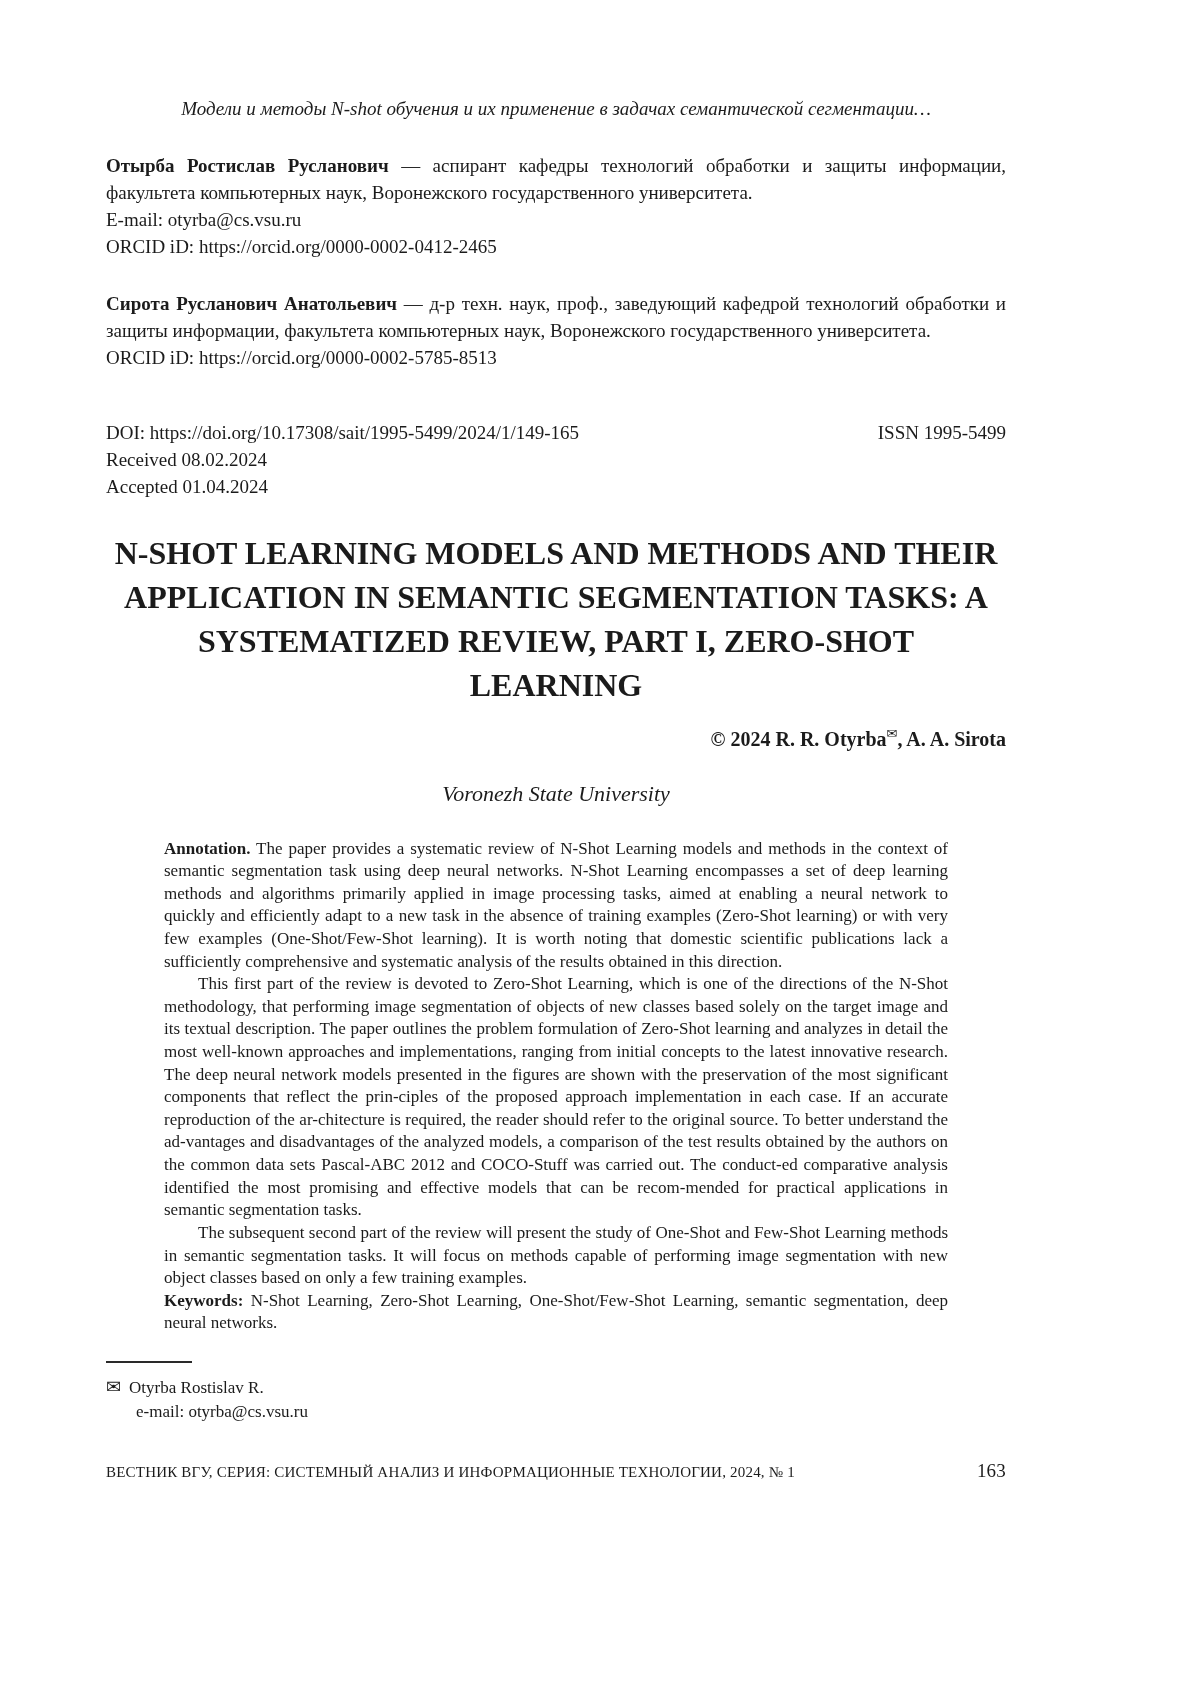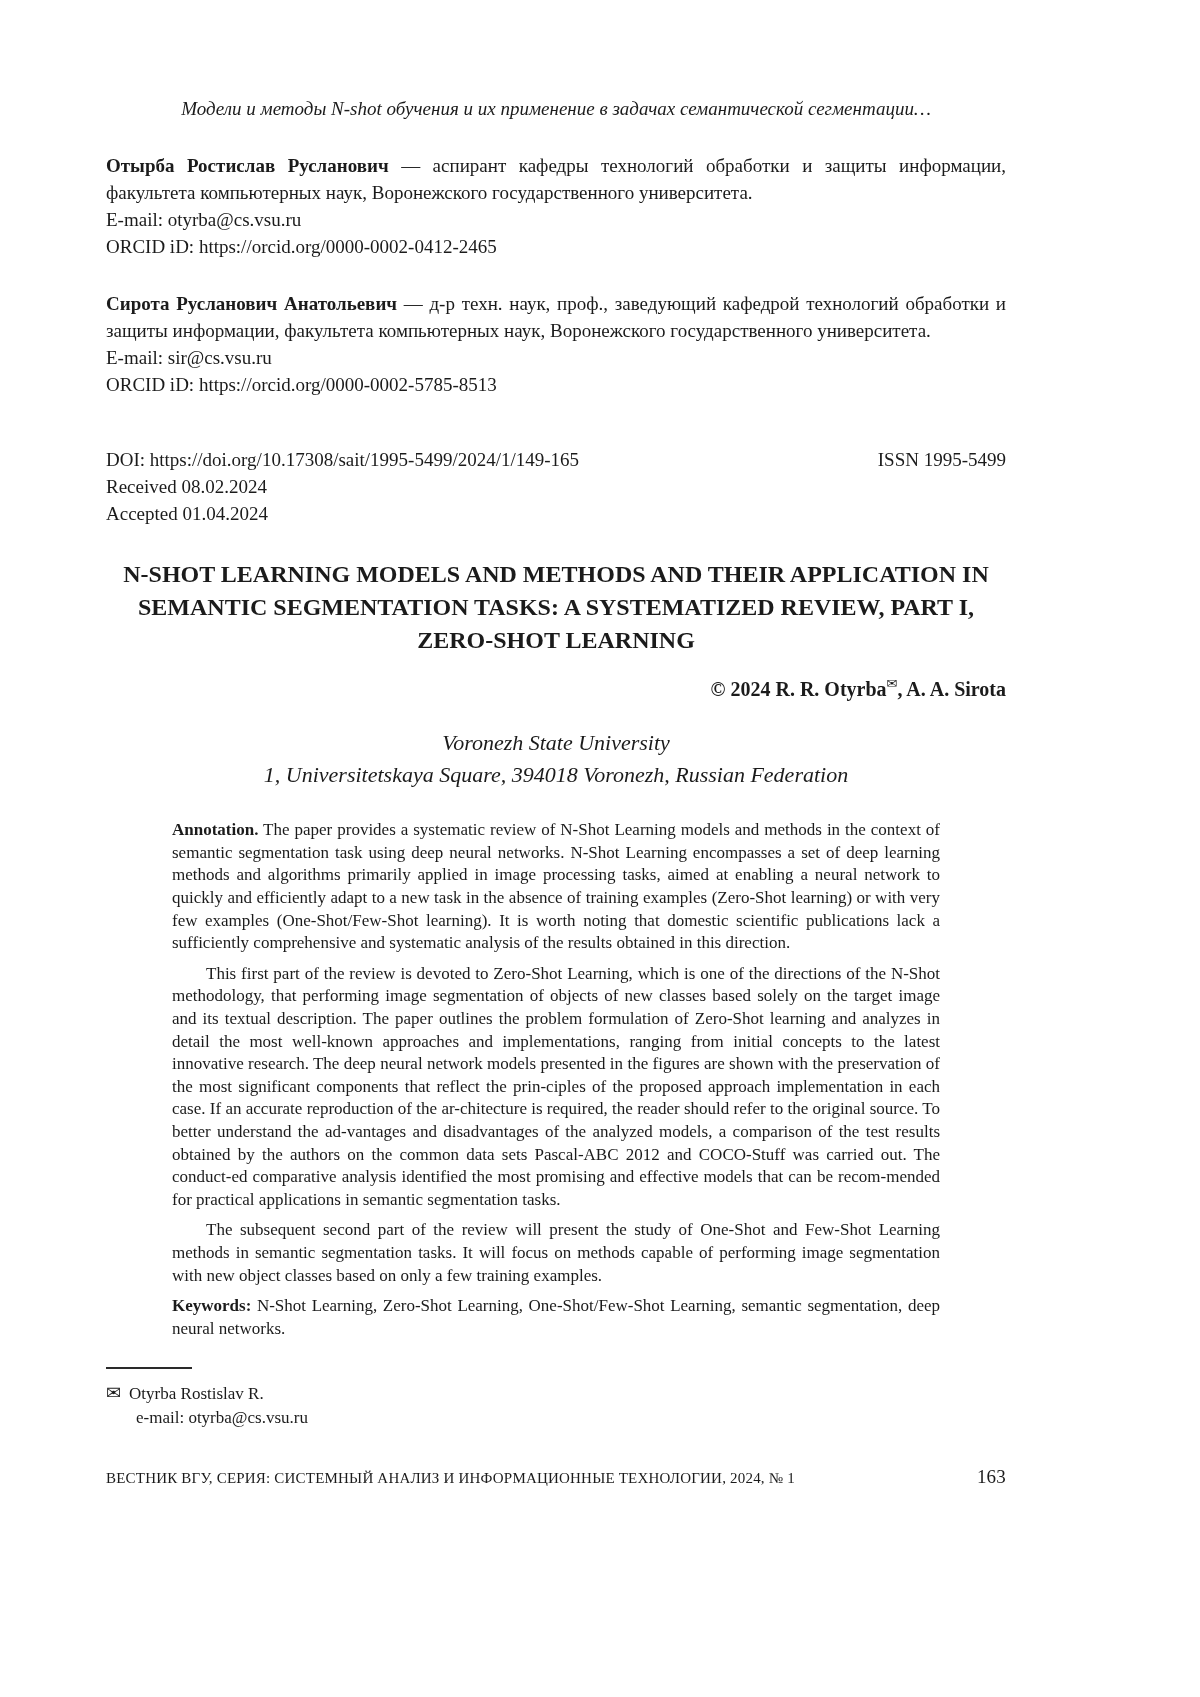--- a/index.html
+++ b/index.html
@@ -22,21 +22,21 @@
     font-style: italic;
     font-size: 19px;
     margin-bottom: 30px;
   }
   .author-block { margin-bottom: 30px; }
   .author-block .bio { text-align: justify; }
   .b { font-weight: bold; }
   .meta { margin-top: 48px; }
   .meta-row { display: flex; justify-content: space-between; }
   .title {
-    font-size: 24px;
+    font-size: 32px;
     font-weight: bold;
     text-align: center;
     line-height: 1.38;
     max-width: 890px;
     margin: 30px auto 0 auto;
   }
   .copyright {
     text-align: right;
     font-weight: bold;
     font-size: 20px;
@@ -49,21 +49,21 @@
     font-size: 22px;
     margin-top: 24px;
     line-height: 1.45;
   }
   .abstract {
     margin: 28px 58px 0 58px;
     font-size: 17px;
     line-height: 1.33;
     text-align: justify;
   }
-  .abstract p { margin: 8px; }
+  .abstract p { margin: 0; }
   .abstract p.indent { text-indent: 34px; }
   .footnote { margin-top: 26px; font-size: 17px; line-height: 1.4; }
   .footnote-rule {
     width: 86px;
     border-top: 2px solid #2a2a2a;
     margin-bottom: 12px;
   }
   .fn-line1 { display: flex; align-items: baseline; gap: 8px; }
   .mail-icon { font-size: 18px; }
   .fn-line2 { margin-left: 30px; }
@@ -85,40 +85,38 @@
   <div class="running-head">Модели и методы N-shot обучения и их применение в задачах семантической сегментации…</div>
 
   <section class="author-block">
     <p class="bio"><span class="b">Отырба Ростислав Русланович</span><span> — аспирант кафедры технологий обработки и защиты информации, факультета компьютерных наук, Воронежского государственного университета.</span></p>
     <p>E-mail: otyrba@cs.vsu.ru</p>
     <p>ORCID iD: https://orcid.org/0000-0002-0412-2465</p>
   </section>
 
   <section class="author-block">
     <p class="bio"><span class="b">Сирота Русланович Анатольевич</span><span> — д-р техн. наук, проф., заведующий кафедрой технологий обработки и защиты информации, факультета компьютерных наук, Воронежского государственного университета.</span></p>
-    <p>E-mail: sir@cs.vsu.ru</p>
     <p>ORCID iD: https://orcid.org/0000-0002-5785-8513</p>
   </section>
 
   <section class="meta">
     <div class="meta-row">
       <span>DOI: https://doi.org/10.17308/sait/1995-5499/2024/1/149-165</span>
       <span>ISSN 1995-5499</span>
     </div>
     <div>Received 08.02.2024</div>
     <div>Accepted 01.04.2024</div>
   </section>
 
   <h1 class="title">N-SHOT LEARNING MODELS AND METHODS AND THEIR APPLICATION IN SEMANTIC SEGMENTATION TASKS: A SYSTEMATIZED REVIEW, PART I, ZERO-SHOT LEARNING</h1>
 
   <div class="copyright"><span>© 2024 R. R. Otyrba</span><sup class="mail">✉</sup><span>, A. A. Sirota</span></div>
 
   <div class="affiliation">
     <div>Voronezh State University</div>
-    <div>1, Universitetskaya Square, 394018 Voronezh, Russian Federation</div>
   </div>
 
   <section class="abstract">
     <p><span class="b">Annotation.</span><span> The paper provides a systematic review of N-Shot Learning models and methods in the context of semantic segmentation task using deep neural networks. N-Shot Learning encompasses a set of deep learning methods and algorithms primarily applied in image processing tasks, aimed at enabling a neural network to quickly and efficiently adapt to a new task in the absence of training examples (Zero-Shot learning) or with very few examples (One-Shot/Few-Shot learning). It is worth noting that domestic scientific publications lack a sufficiently comprehensive and systematic analysis of the results obtained in this direction.</span></p>
     <p class="indent">This first part of the review is devoted to Zero-Shot Learning, which is one of the directions of the N-Shot methodology, that performing image segmentation of objects of new classes based solely on the target image and its textual description. The paper outlines the problem formulation of Zero-Shot learning and analyzes in detail the most well-known approaches and implementations, ranging from initial concepts to the latest innovative research. The deep neural network models presented in the figures are shown with the preservation of the most significant components that reflect the prin-ciples of the proposed approach implementation in each case. If an accurate reproduction of the ar-chitecture is required, the reader should refer to the original source. To better understand the ad-vantages and disadvantages of the analyzed models, a comparison of the test results obtained by the authors on the common data sets Pascal-ABC 2012 and COCO-Stuff was carried out. The conduct-ed comparative analysis identified the most promising and effective models that can be recom-mended for practical applications in semantic segmentation tasks.</p>
     <p class="indent">The subsequent second part of the review will present the study of One-Shot and Few-Shot Learning methods in semantic segmentation tasks. It will focus on methods capable of performing image segmentation with new object classes based on only a few training examples.</p>
     <p><span class="b">Keywords:</span><span> N-Shot Learning, Zero-Shot Learning, One-Shot/Few-Shot Learning, semantic segmentation, deep neural networks.</span></p>
   </section>
 
   <div class="footnote">

